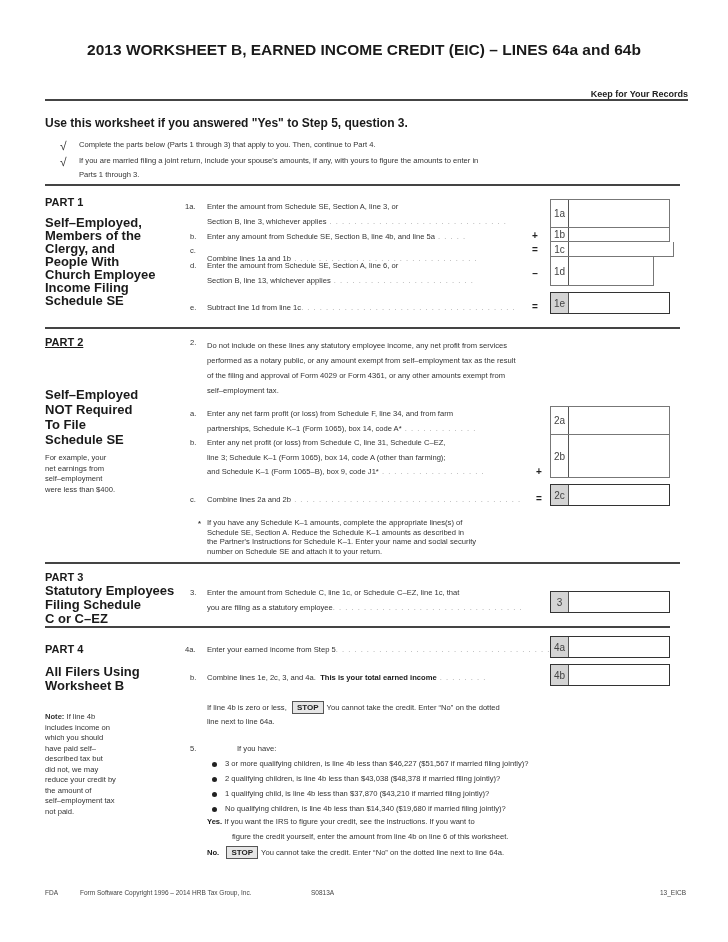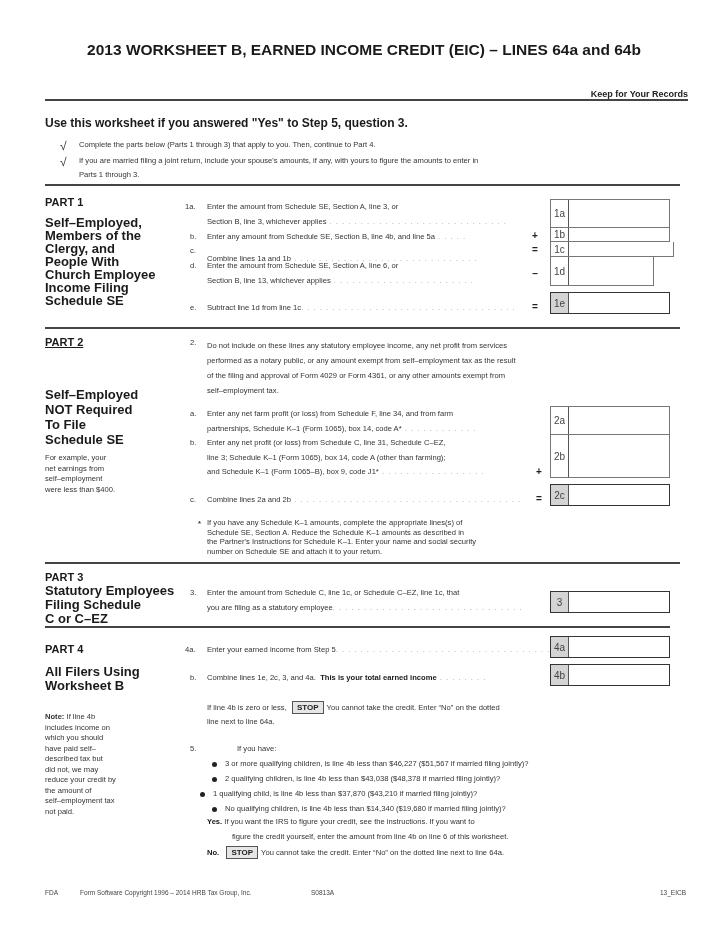--- a/index.html
+++ b/index.html
@@ -193,21 +193,21 @@
   </div>
 
 <div class="abs lbl" style="left:207px;top:701px;"><span>If line 4b is zero or less,</span> <span class="stop">STOP</span><span>You cannot take the credit. Enter “No” on the dotted</span></div>
 <div class="abs lbl" style="left:207px;top:717px;">line next to line 64a.</div>
 
 <div class="abs lbl" style="left:190px;top:744px;">5.</div>
 <div class="abs lbl" style="left:205px;top:744px;padding-left:32px;">If you have:</div>
 
 <div class="abs lbl" style="left:212px;top:759px;"><span class="bullet"></span><span>3 or more qualifying children, is line 4b less than $46,227 ($51,567 if married filing jointly)?</span></div>
 <div class="abs lbl" style="left:212px;top:774px;"><span class="bullet"></span><span>2 qualifying children, is line 4b less than $43,038 ($48,378 if married filing jointly)?</span></div>
-<div class="abs lbl" style="left:200px;top:789px;"><span class="bullet"></span><span>1 qualifying child, is line 4b less than $37,870 ($43,210 if married filing jointly)?</span></div>
+<div class="abs lbl" style="left:212px;top:789px;"><span class="bullet"></span><span>1 qualifying child, is line 4b less than $37,870 ($43,210 if married filing jointly)?</span></div>
 <div class="abs lbl" style="left:212px;top:804px;"><span class="bullet"></span><span>No qualifying children, is line 4b less than $14,340 ($19,680 if married filing jointly)?</span></div>
 
 <div class="abs lbl" style="left:207px;top:817px;"><b style="color:#1a1a1a;">Yes.</b> <span>If you want the IRS to figure your credit, see the instructions. If you want to</span></div>
 <div class="abs lbl" style="left:232px;top:832px;">figure the credit yourself, enter the amount from line 4b on line 6 of this worksheet.</div>
 <div class="abs lbl" style="left:207px;top:846px;"><b style="color:#1a1a1a;">No.</b>&nbsp; <span class="stop">STOP</span><span>You cannot take the credit. Enter “No” on the dotted line next to line 64a.</span></div>
 
 <div class="abs foot" style="left:45px;">FDA</div>
 <div class="abs foot" style="left:80px;">Form Software Copyright 1996 – 2014 HRB Tax Group, Inc.</div>
 <div class="abs foot" style="left:311px;">S0813A</div>
 <div class="abs foot" style="left:660px;">13_EICB</div>

